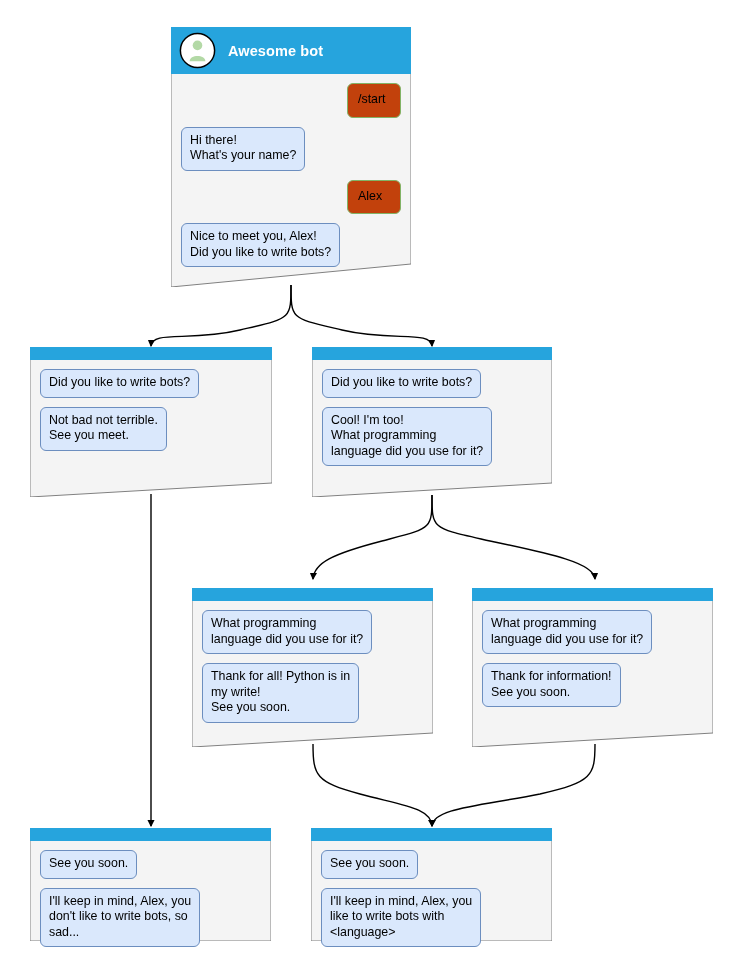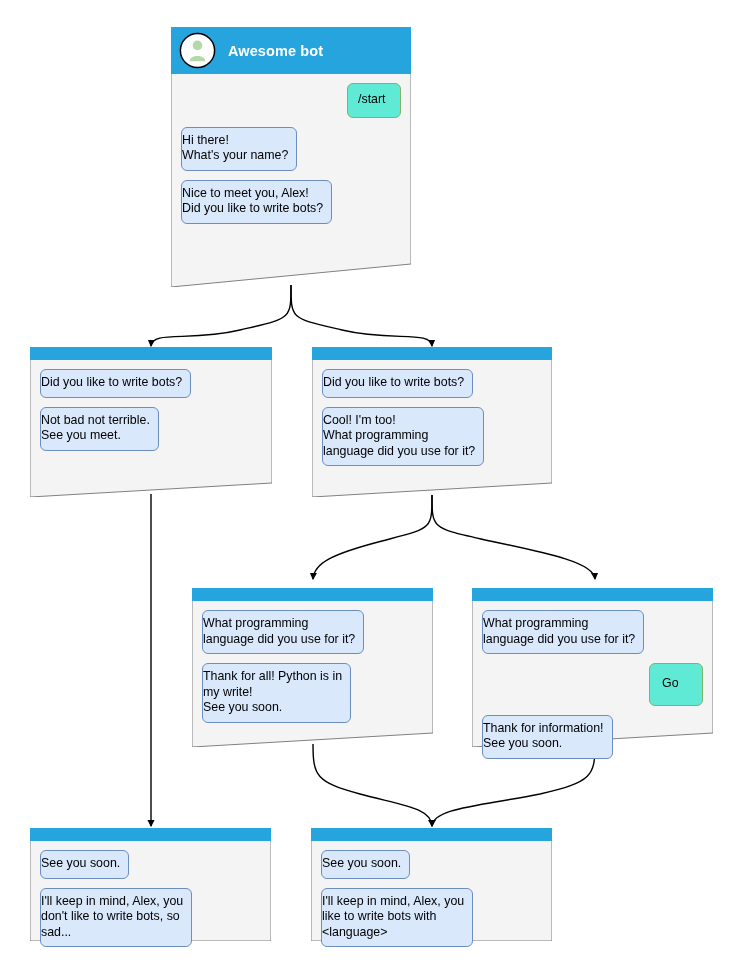--- a/index.html
+++ b/index.html
@@ -85,33 +85,33 @@
   .row {
     display: flex;
     margin-bottom: 9px;
   }
   .row.left  { justify-content: flex-start; }
   .row.right { justify-content: flex-end; }
 
   .bubble {
     border-radius: 6px;
     border: 1px solid;
-    padding: 5px 8px 6px 0;
+    padding: 5px 8px 6px 8px;
     font-size: 12.4px;
     line-height: 15.5px;
     box-sizing: border-box;
     white-space: pre-line;
     max-width: 78%;
   }
   .bubble.bot {
     background: #dae8fc;
     border-color: #6c8ebf;
   }
   .bubble.user {
-    background: #5eead4;
+    background: #c2410c;
     border-color: #82b366;
     text-align: left;
     min-width: 54px;
     padding: 8px 10px 9px 10px;
   }
   .bubble.user.big { padding: 12px 12px 13px 12px; }
 </style>
 </head>
 <body>
 
@@ -154,20 +154,23 @@
         <span class="hdr-title">Awesome bot</span>
       </div>
       <div class="chat">
         <div class="row right">
           <div class="bubble user">/start</div>
         </div>
         <div class="row left">
           <div class="bubble bot">Hi there!
 What's your name?</div>
         </div>
+        <div class="row right">
+          <div class="bubble user">Alex</div>
+        </div>
         <div class="row left">
           <div class="bubble bot">Nice to meet you, Alex!
 Did you like to write bots?</div>
         </div>
       </div>
     </div>
   </div>
 
   <div class="card" style="left:30px; top:347px; width:242px; height:150px;">
     <svg class="card-shape" viewBox="0 0 242 150" preserveAspectRatio="none" xmlns="http://www.w3.org/2000/svg">
@@ -234,23 +237,20 @@
       <path d="M 0 0 L 241 0 L 241 145 L 0 159 Z" fill="#f4f4f4" stroke="#808080" stroke-width="1"></path>
       <rect x="0" y="0" width="241" height="13" fill="#26a4dd"></rect>
     </svg>
     <div class="card-inner">
       <div class="bar"></div>
       <div class="chat">
         <div class="row left">
           <div class="bubble bot">What programming
 language did you use for it?</div>
         </div>
-        <div class="row right">
-          <div class="bubble user big">Go</div>
-        </div>
         <div class="row left">
           <div class="bubble bot">Thank for information!
 See you soon.</div>
         </div>
       </div>
     </div>
   </div>
 
   <div class="card" style="left:30px; top:828px; width:241px; height:113px;">
     <svg class="card-shape" viewBox="0 0 241 113" preserveAspectRatio="none" xmlns="http://www.w3.org/2000/svg">

